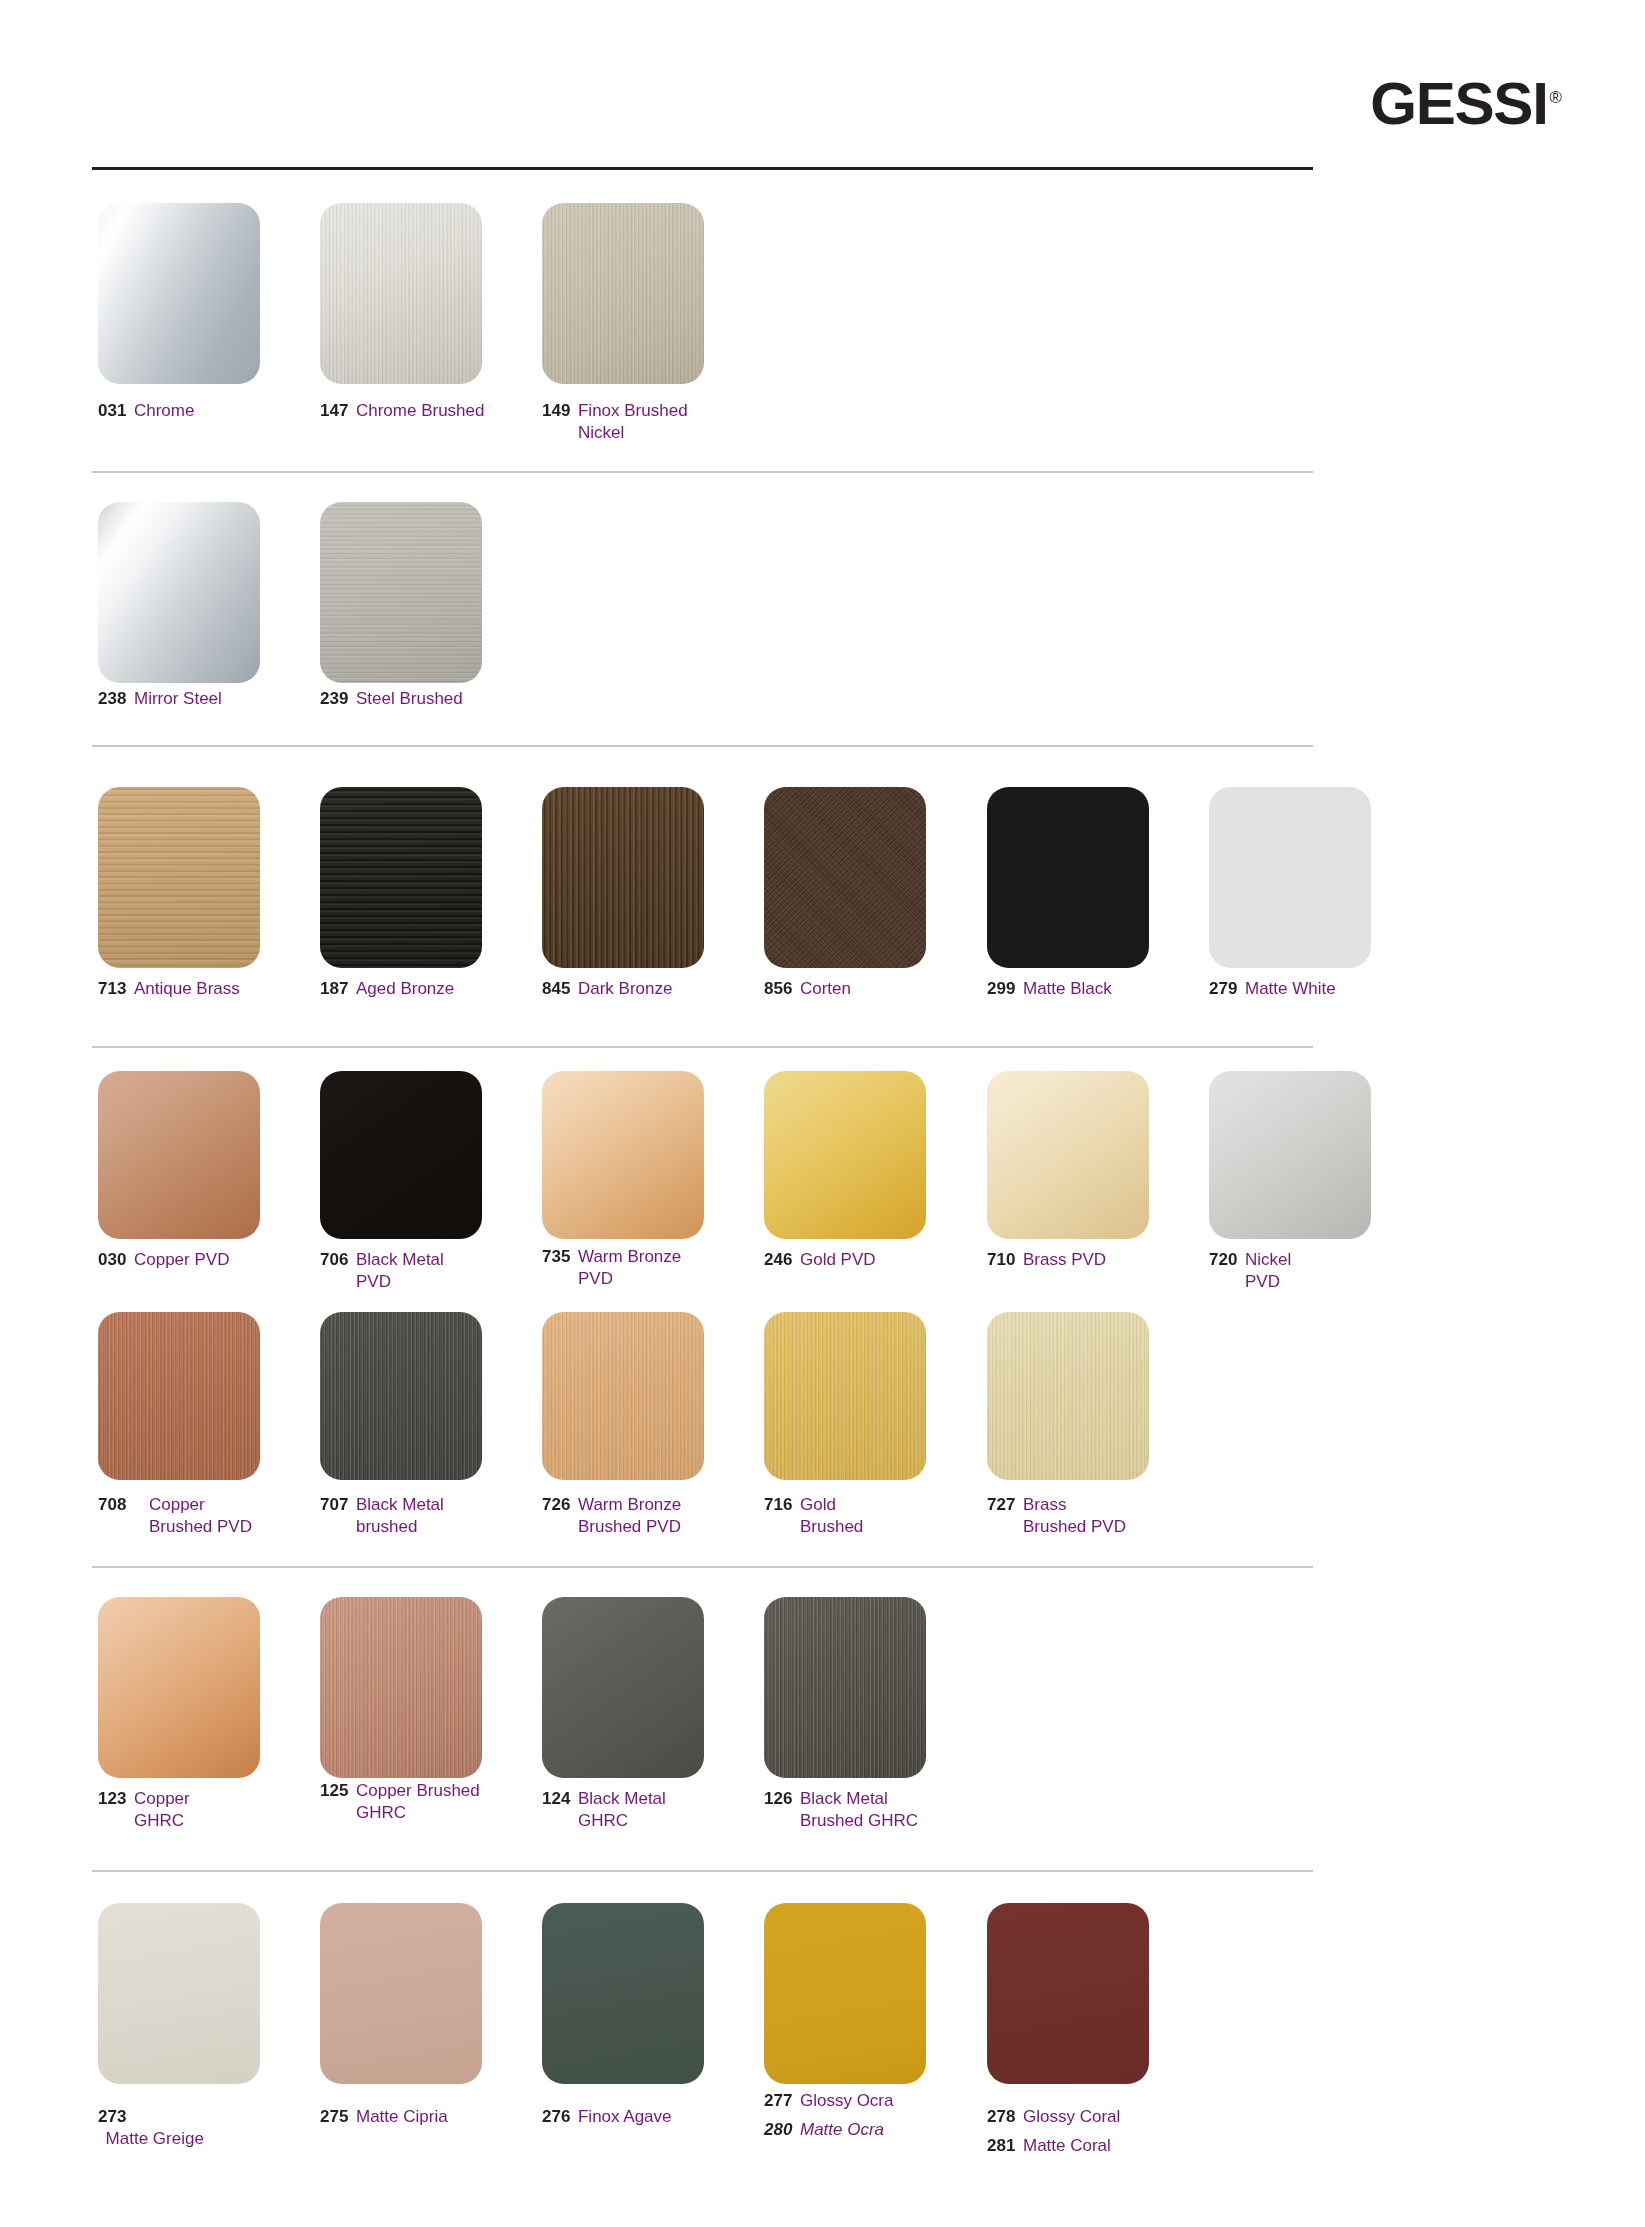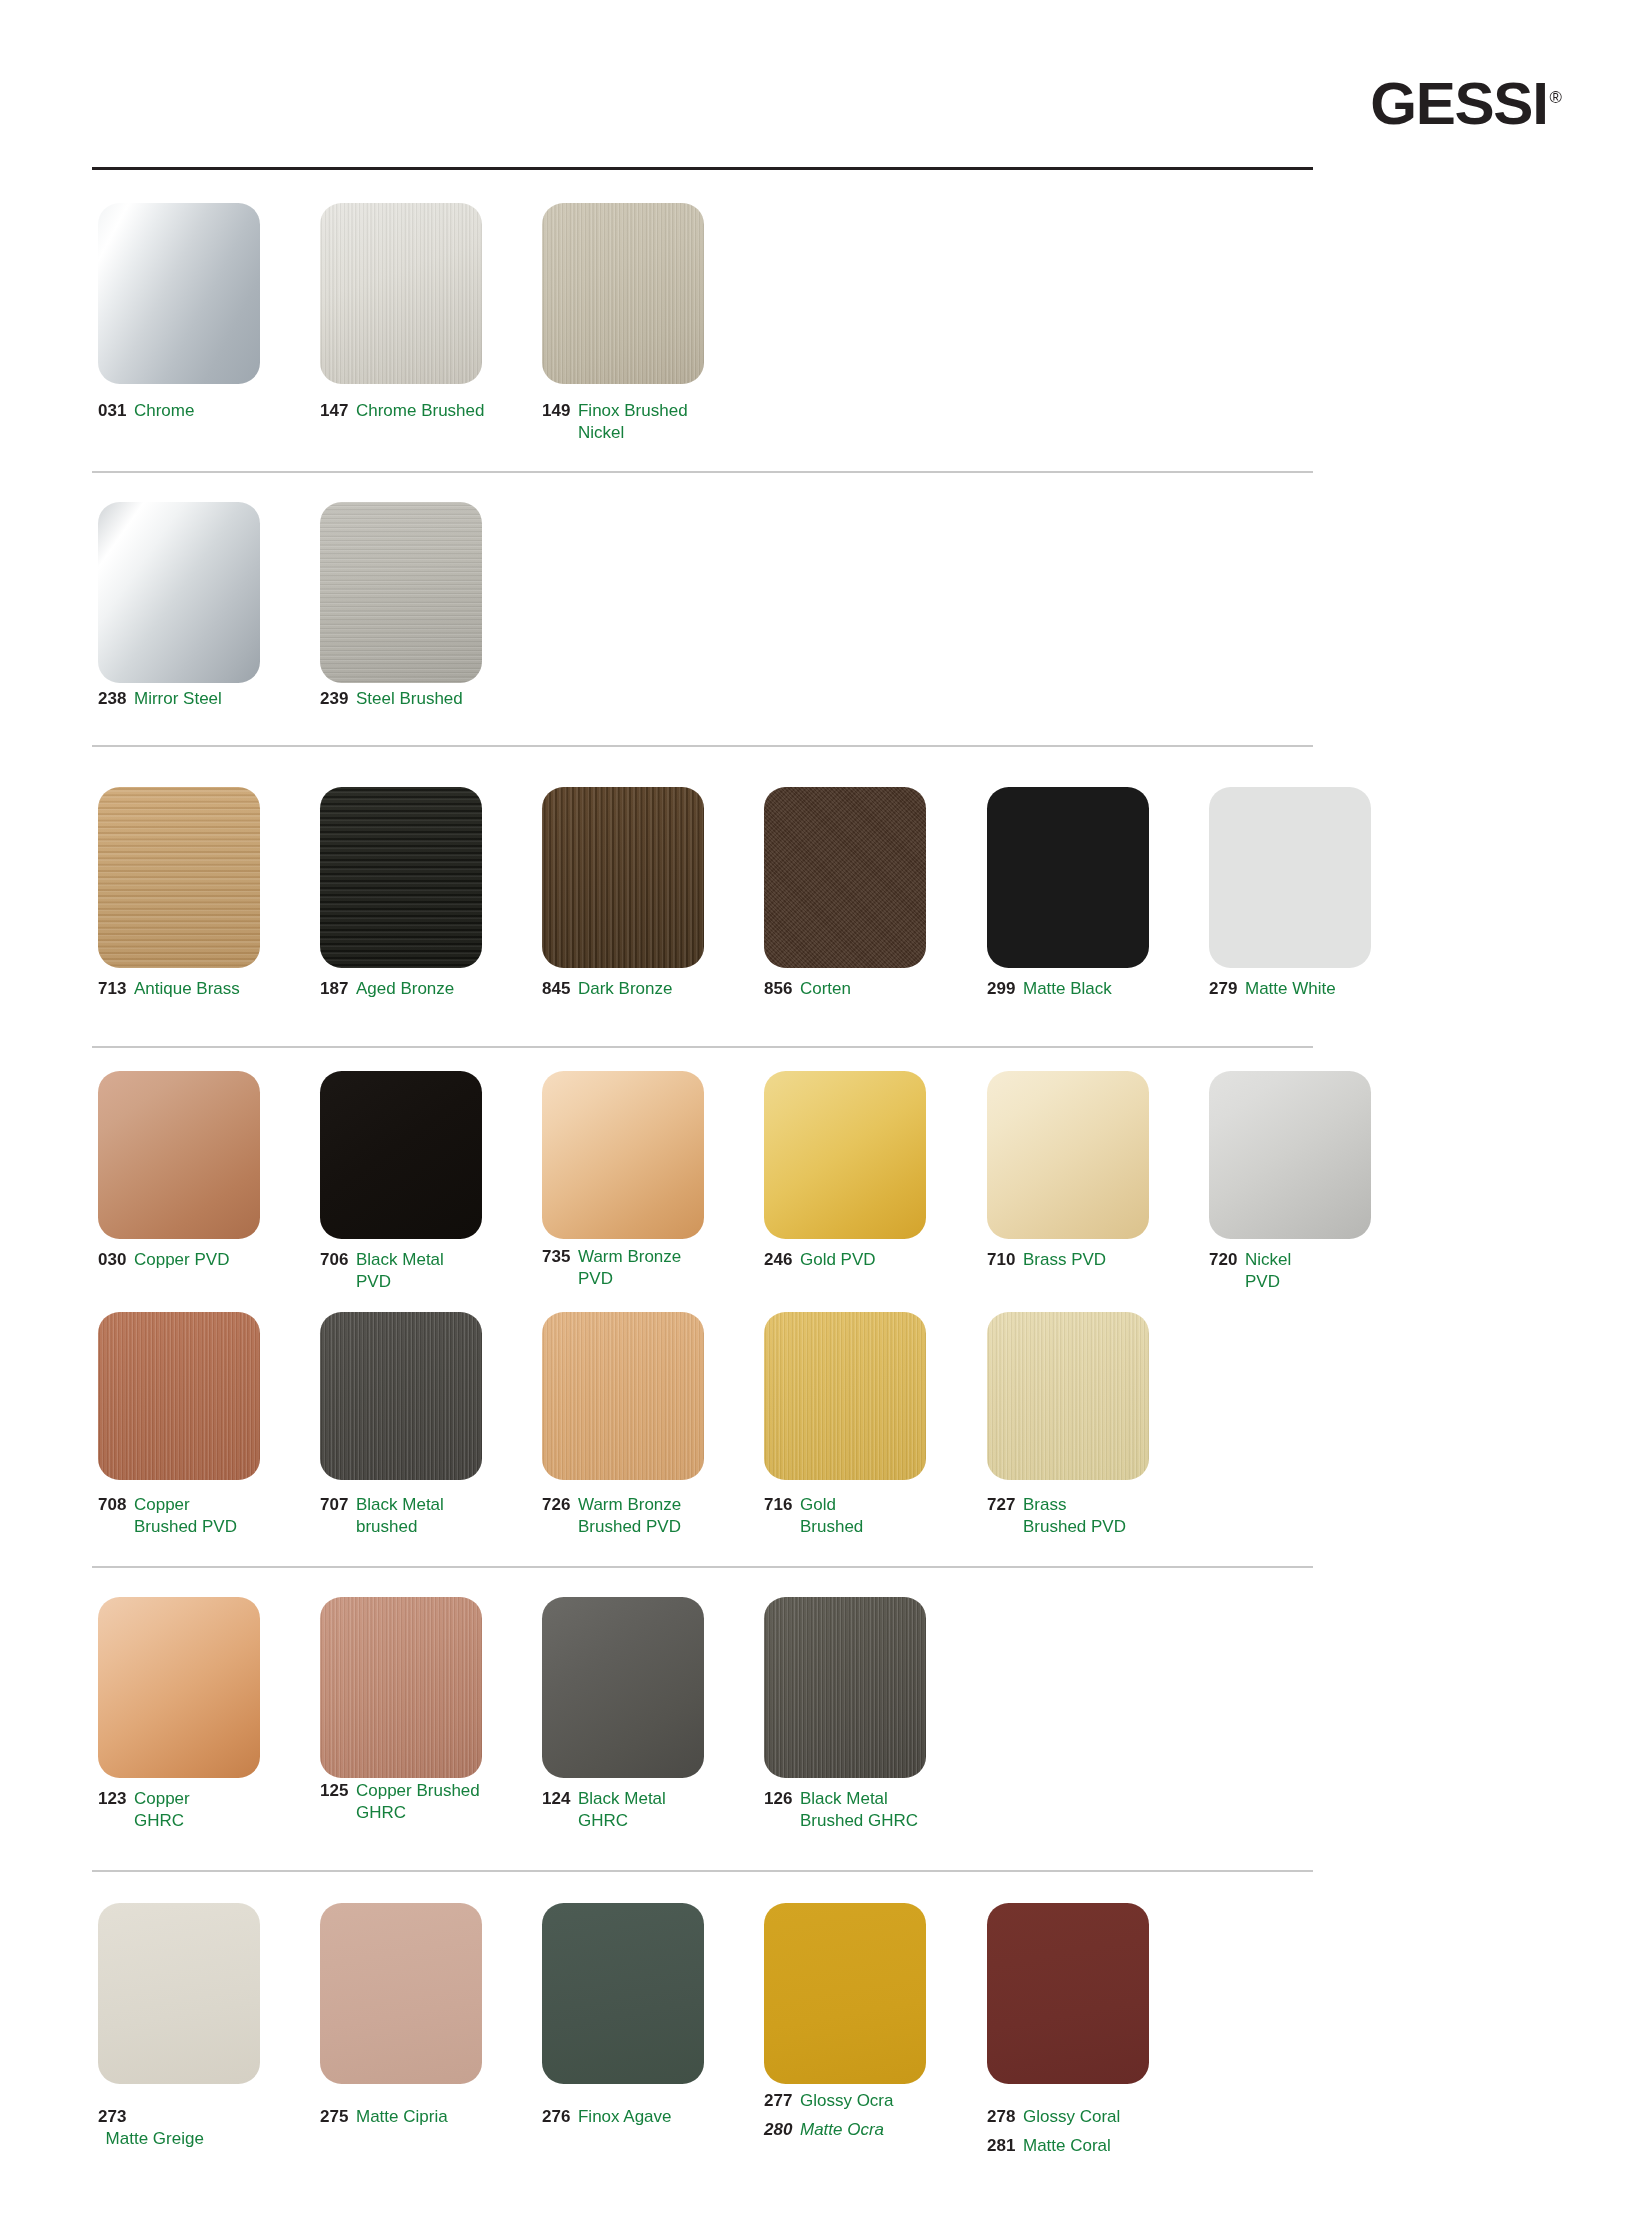--- a/index.html
+++ b/index.html
@@ -42,21 +42,21 @@
     position:relative;overflow:hidden;
   }
   .swatch::after{
     content:"";position:absolute;inset:0;border-radius:21.6px;
     pointer-events:none;
   }
 
   
   .lbl-wrap{display:flex;align-items:flex-start;}
   .lbl-code{font-weight:bold;font-size:17px;line-height:1.32;color:#231f20;flex:0 0 auto;}
-  .lbl-name{font-size:17px;line-height:1.32;color:#15803d;margin-left:7.6px;white-space:pre-line;}
+  .lbl-name{font-size:17px;line-height:1.32;color:#701a75;margin-left:7.6px;white-space:pre-line;}
 
   
   
   .f-chrome{
     background:
       linear-gradient(118deg,
         #f2f4f5 0%, #ffffff 12%, #e9ecee 26%,
         #cfd4d8 44%, #b9c0c6 62%, #aab2b9 78%, #9ea7af 100%);
   }
   .f-mirror-steel{
@@ -319,21 +319,21 @@
       <div class="cell" style="left: 1209px; top: 1071px;">
         <div class="swatch f-nickel-pvd" style="height: 168px;"></div>
         <div class="lbl-wrap" style="margin-top: 9.5px;">
           <span class="lbl-code">720</span>
           <span class="lbl-name">Nickel
 PVD</span>
         </div>
       </div>
       <div class="cell" style="left: 98px; top: 1312px;">
         <div class="swatch f-copper-brushed brush-v" style="height: 168px;"></div>
-        <div class="lbl-wrap" style="margin-top: 14px;">
+        <div class="lbl-wrap" style="margin-top: 14px; gap: 15px;">
           <span class="lbl-code">708</span>
           <span class="lbl-name">Copper
 Brushed PVD</span>
         </div>
       </div>
       <div class="cell" style="left: 320px; top: 1312px;">
         <div class="swatch f-black-metal-brushed brush-v" style="height: 168px;"></div>
         <div class="lbl-wrap" style="margin-top: 14px;">
           <span class="lbl-code">707</span>
           <span class="lbl-name">Black Metal

